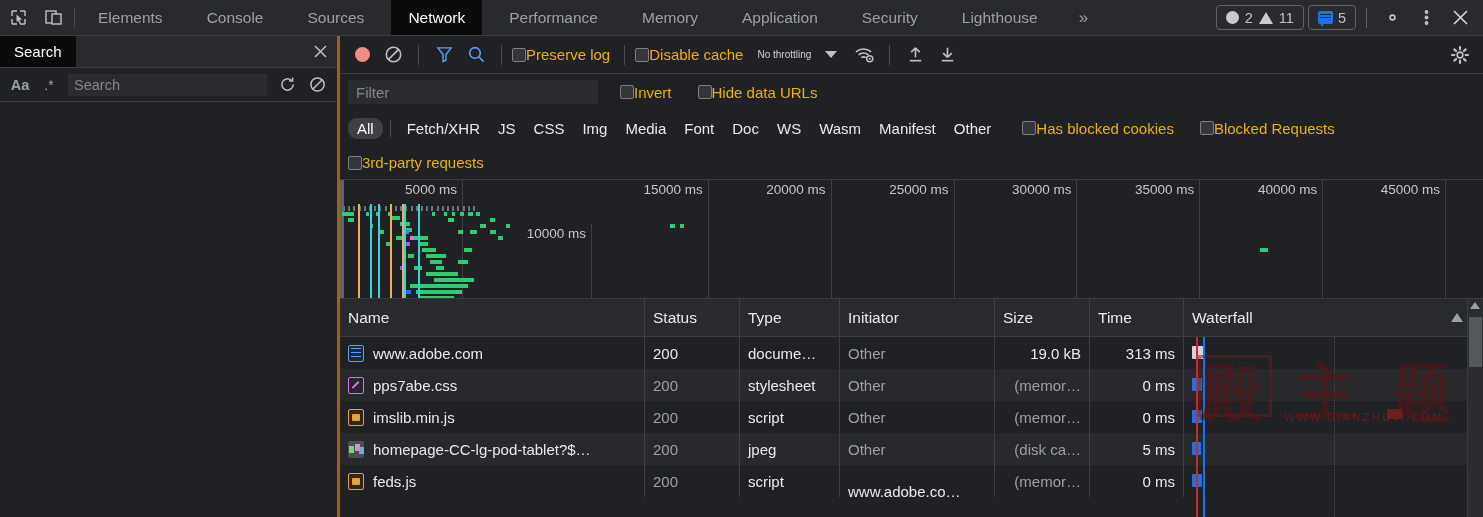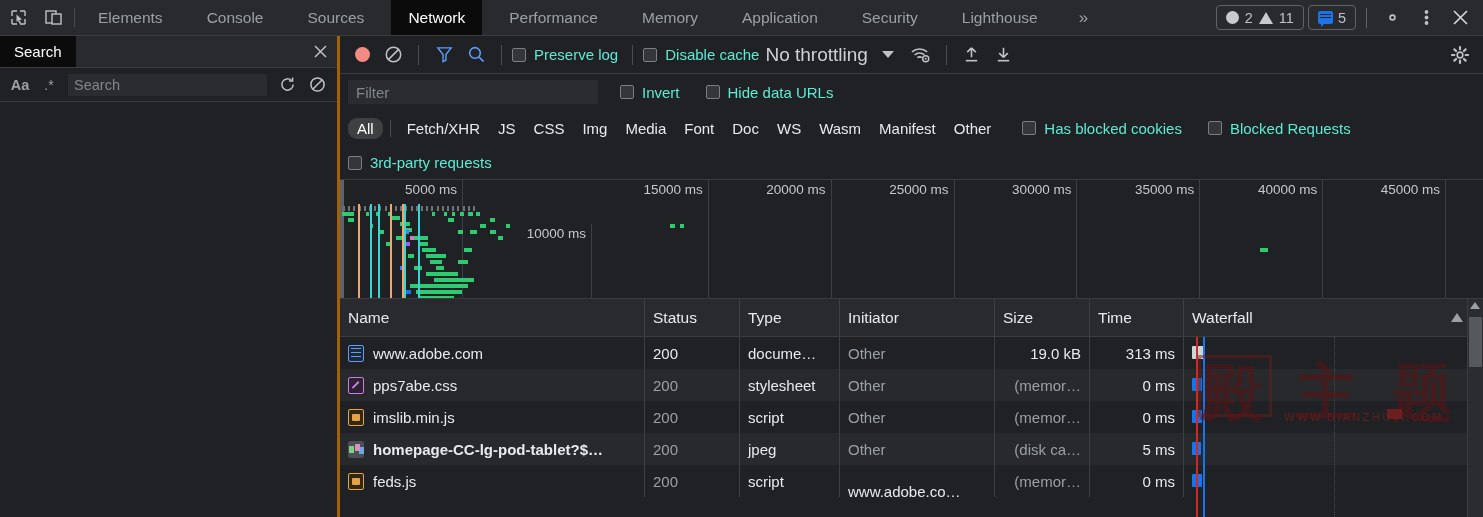--- a/index.html
+++ b/index.html
@@ -122,30 +122,30 @@
     cursor: pointer;
   }
   .record-dot { width: 15px; height: 15px; border-radius: 50%; background: #f28b82; }
   .tool-icon {
     width: 30px; height: 28px; display: flex; align-items: center; justify-content: center;
     color: #bdc1c6; cursor: pointer;
   }
   .tool-icon.active { color: #5b9dfc; }
   .vbar { width: 1px; height: 20px; background: #4a4d50; margin: 0 8px; }
   .cb-label {
-    display: flex; align-items: center; gap: 8px; font-size: 15px;
-    color: #5eead4; cursor: pointer; white-space: nowrap; margin-right: 4px;
+    display: flex; align-items: center; gap: 0; font-size: 15px;
+    color: #eab308; cursor: pointer; white-space: nowrap; margin-right: 4px;
   }
   .cbox {
     width: 14px; height: 14px; border: 1px solid #7b7f83; border-radius: 2px;
     background: #35363a; flex: none;
   }
   .throttle {
-    display: flex; align-items: center; gap: 14px; font-size: 19px;
-    color: #cdd1d5; cursor: pointer; white-space: nowrap;
+    display: flex; align-items: center; gap: 14px; font-size: 10px;
+    color: #cdd1d5; cursor: pointer; margin-left: 8px; white-space: nowrap;
   }
   .caret { border-left: 6px solid transparent; border-right: 6px solid transparent; border-top: 7px solid #bdc1c6; }
   .toolbar-right { margin-left: auto; display: flex; align-items: center; }
 
   .filter-row {
     height: 36px; display: flex; align-items: center; padding: 0 8px; gap: 0;
   }
   .filter-input {
     width: 250px; height: 24px; background: #2b2c2f; border: none; outline: none;
     color: #e8eaed; font-size: 15px; padding: 0 8px;
@@ -739,21 +739,21 @@
               <span>(memor…</span>
             </div>
             <div class="td num" style="width: 94px;">
               <span>0 ms</span>
             </div>
             <div class="td wf">
               <div class="wf-bar" style="left: 8px; width: 10px;"></div>
             </div>
           </div>
           <div class="trow">
-            <div class="td name" style="width: 305px; font-weight: bold;">
+            <div class="td name" style="width: 305px;">
               <span class="ricon img">
                 <i></i>
               </span>
               <span>homepage-CC-lg-pod-tablet?$…</span>
             </div>
             <div class="td status" style="width: 95px;">
               <span>200</span>
             </div>
             <div class="td " style="width: 100px;">
               <span>jpeg</span>

